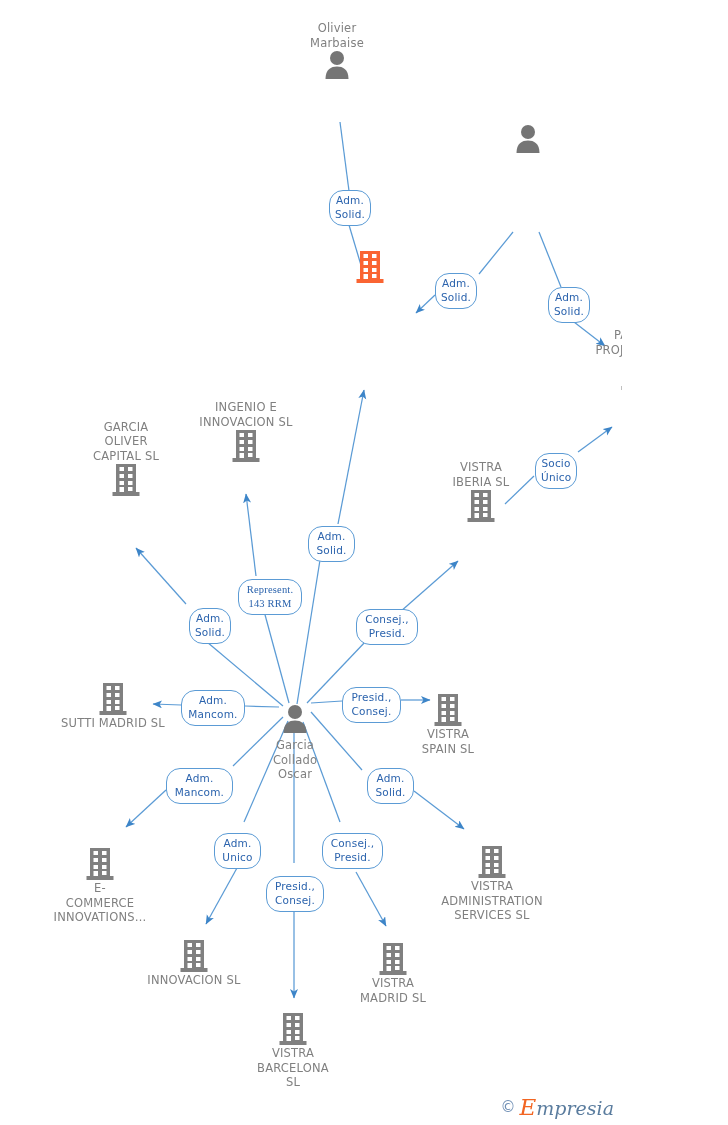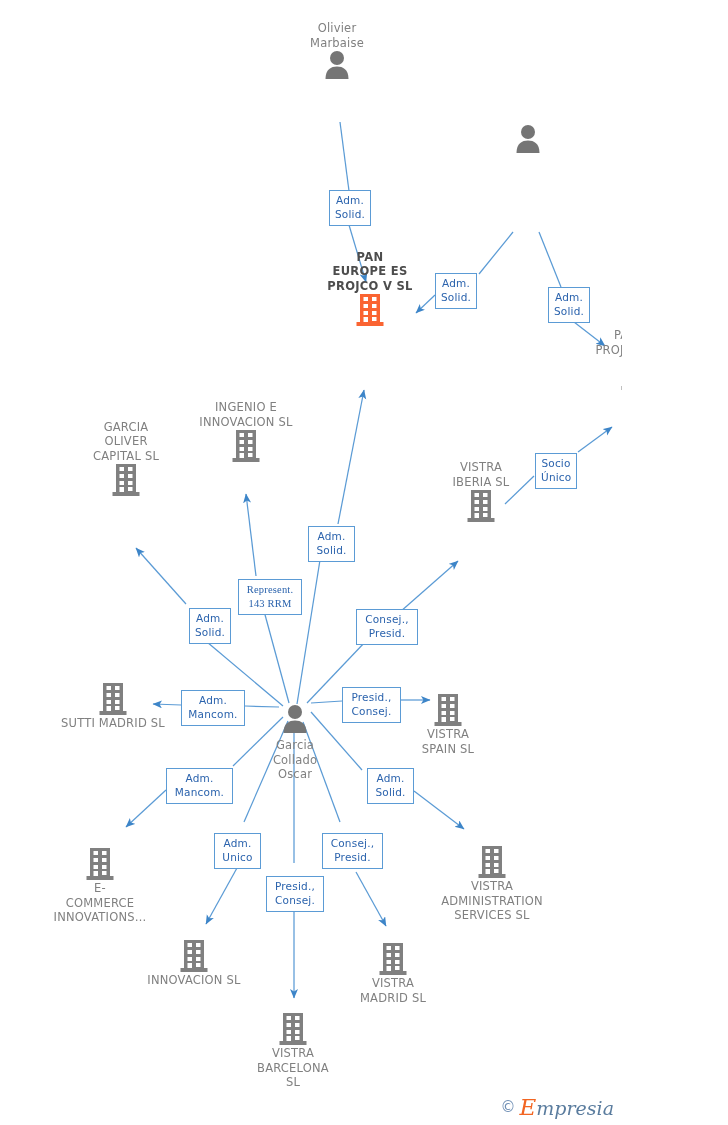--- a/index.html
+++ b/index.html
@@ -49,21 +49,21 @@
     height: 34px;
     line-height: 0;
   }
   .icon-wrap svg { display: inline-block; vertical-align: top; }
   .node.below .icon-wrap { margin-top: 2px; }
   .node.above .icon-wrap { margin-bottom: 2px; }
 
   .edge-label {
     position: absolute;
     border: 1px solid #5b9bd5;
-    border-radius: 0;
+    border-radius: 14px;
     background: #ffffff;
     color: #2b63ad;
     font-size: 10.5px;
     line-height: 13.5px;
     text-align: center;
     padding: 3px 5px 4px 5px;
     white-space: pre-line;
     box-sizing: border-box;
     letter-spacing: 0.2px;
   }
@@ -144,23 +144,20 @@
             <path d="M2.5,29 C2.5,19.5 8,16.5 14,16.5 C20,16.5 25.5,19.5 25.5,29 Z" fill="#757575"></path>
           </svg></span>
       </div>
       <div class="node above" style="left: 528px; top: 123.5px;">
         <span class="icon-wrap"><svg width="28" height="30" viewBox="0 0 28 30" xmlns="http://www.w3.org/2000/svg">
             <circle cx="14" cy="8" r="7" fill="#757575"></circle>
             <path d="M2.5,29 C2.5,19.5 8,16.5 14,16.5 C20,16.5 25.5,19.5 25.5,29 Z" fill="#757575"></path>
           </svg></span>
       </div>
       <div class="node company-highlight above" style="left: 370px; top: 249.5px;">
-        <span class="label">PAN
-EUROPE ES
-PROJCO V SL</span>
         <span class="icon-wrap"><svg width="28" height="34" viewBox="0 0 28 34" xmlns="http://www.w3.org/2000/svg">
             <rect x="4" y="1" width="20" height="28" fill="#fa6432"></rect>
             <rect x="0.5" y="29" width="27" height="4" fill="#fa6432"></rect>
             <rect x="7.5" y="4" width="4.5" height="4" fill="#ffffff"></rect>
             <rect x="16" y="4" width="4.5" height="4" fill="#ffffff"></rect>
             <rect x="7.5" y="11" width="4.5" height="4" fill="#ffffff"></rect>
             <rect x="16" y="11" width="4.5" height="4" fill="#ffffff"></rect>
             <rect x="7.5" y="18" width="4.5" height="4" fill="#ffffff"></rect>
             <rect x="16" y="18" width="4.5" height="4" fill="#ffffff"></rect>
             <rect x="7.5" y="24" width="4.5" height="5" fill="#ffffff"></rect>

